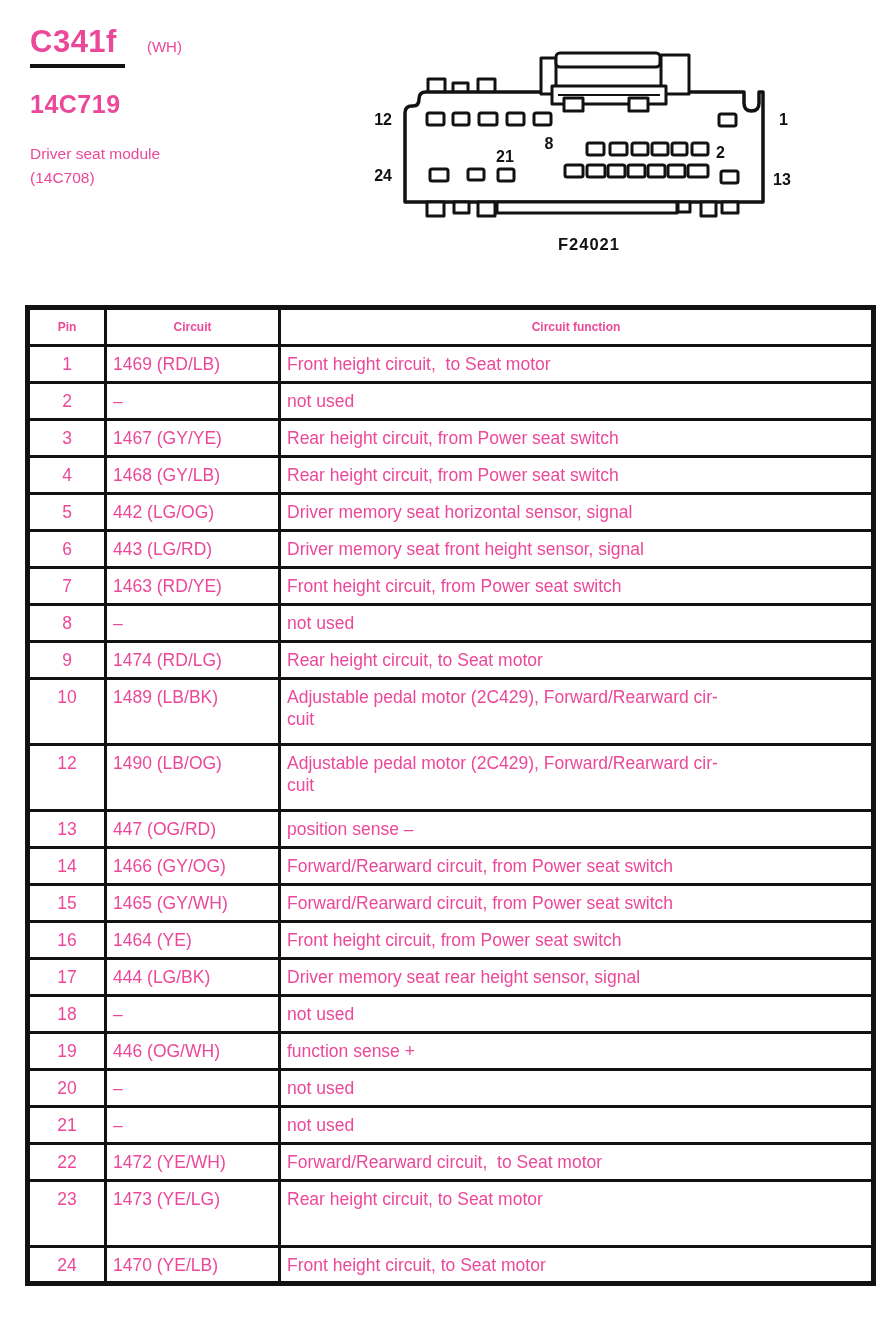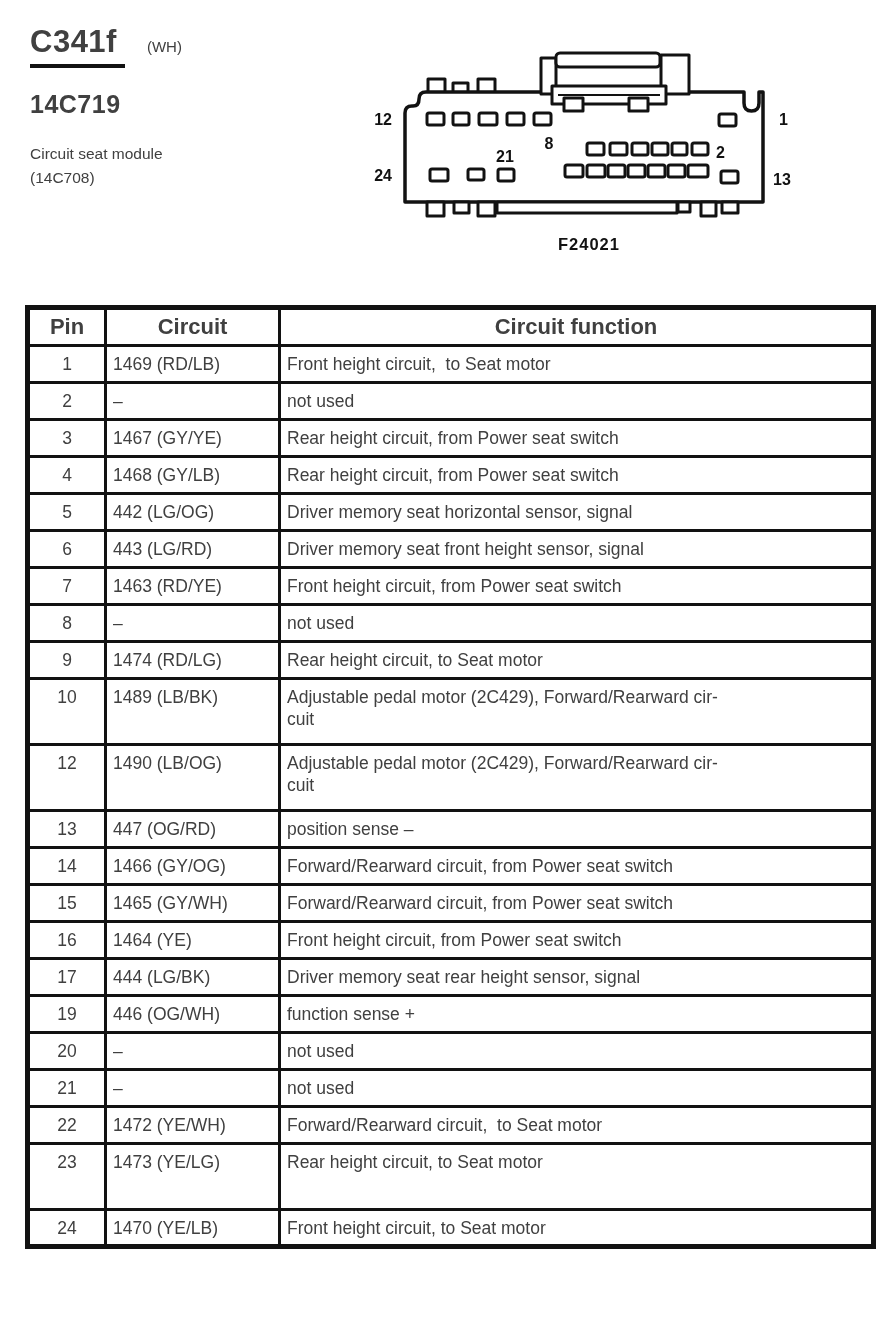--- a/index.html
+++ b/index.html
@@ -1,18 +1,18 @@
 <!DOCTYPE html>
 <html><head>
 <meta charset="utf-8">
 <style>
   html,body { margin:0; padding:0; background:#e8e8e8; }
   #page {
     position:relative; width:892px; height:1344px; margin:0 auto;
-    background:#ffffff; color:#404040;
+    background:#ffffff; color:#ec4899;
     font-family:"Liberation Sans", sans-serif;
     overflow:hidden;
   }
 
   
   .hdr-title { position:absolute; left:30px; top:24px; white-space:nowrap; }
   .hdr-title .cid {
     display:inline-block; font-size:31px; font-weight:bold; letter-spacing:.5px;
     border-bottom:4px solid #121212; padding:0 8px 4px 0;
   }
@@ -29,21 +29,21 @@
   .svg-caption { font:600 16.5px "Liberation Sans", sans-serif; fill:#121212; letter-spacing:1px; }
 
   
   table.pinout {
     position:absolute; left:25px; top:305px; width:851px;
     border-collapse:collapse; table-layout:fixed;
     border:5px solid #121212;
   }
   table.pinout th, table.pinout td { border:3px solid #121212; }
   table.pinout th {
-    height:30px; font-size:22px; font-weight:bold; text-align:center;
+    height:30px; font-size:12px; font-weight:bold; text-align:center;
     padding:2px 4px;
   }
   table.pinout td {
     font-size:17.5px; line-height:22px; vertical-align:top;
     padding:6px 6px 4px 6px;
   }
   td.pin     { text-align:center; }
   td.circuit { text-align:left; white-space:nowrap; }
   td.fn      { padding-left:16px; padding-right:8px; white-space:pre-wrap; }
   tr.r       { height:37px; }
@@ -52,21 +52,21 @@
 </head>
 <body>
 
 <div id="page">
 
   <div class="hdr-title">
     <span class="cid">C341f</span><span class="ccolor">(WH)</span>
   </div>
   <div class="part-number">14C719</div>
   <div class="module-desc">
-    <div>Circuit seat module</div>
+    <div>Driver seat module</div>
     <div>(14C708)</div>
   </div>
 
   <svg class="connector-fig" width="892" height="280" viewBox="0 0 892 280" aria-hidden="true">
 
     <g>
       <rect class="ink" x="428" y="79" width="17" height="14"></rect>
       <rect class="ink" x="453" y="83" width="15" height="10"></rect>
       <rect class="ink" x="478" y="79" width="17" height="14"></rect>
     </g>
@@ -233,20 +233,25 @@
       <td class="pin">16</td>
       <td class="circuit">1464 (YE)</td>
       <td class="fn">Front height circuit, from Power seat switch</td>
     </tr>
         <tr class="r">
       <td class="pin">17</td>
       <td class="circuit">444 (LG/BK)</td>
       <td class="fn">Driver memory seat rear height sensor, signal</td>
     </tr>
         <tr class="r">
+      <td class="pin">18</td>
+      <td class="circuit">–</td>
+      <td class="fn">not used</td>
+    </tr>
+        <tr class="r">
       <td class="pin">19</td>
       <td class="circuit">446 (OG/WH)</td>
       <td class="fn">function sense +</td>
     </tr>
         <tr class="r">
       <td class="pin">20</td>
       <td class="circuit">–</td>
       <td class="fn">not used</td>
     </tr>
         <tr class="r">

